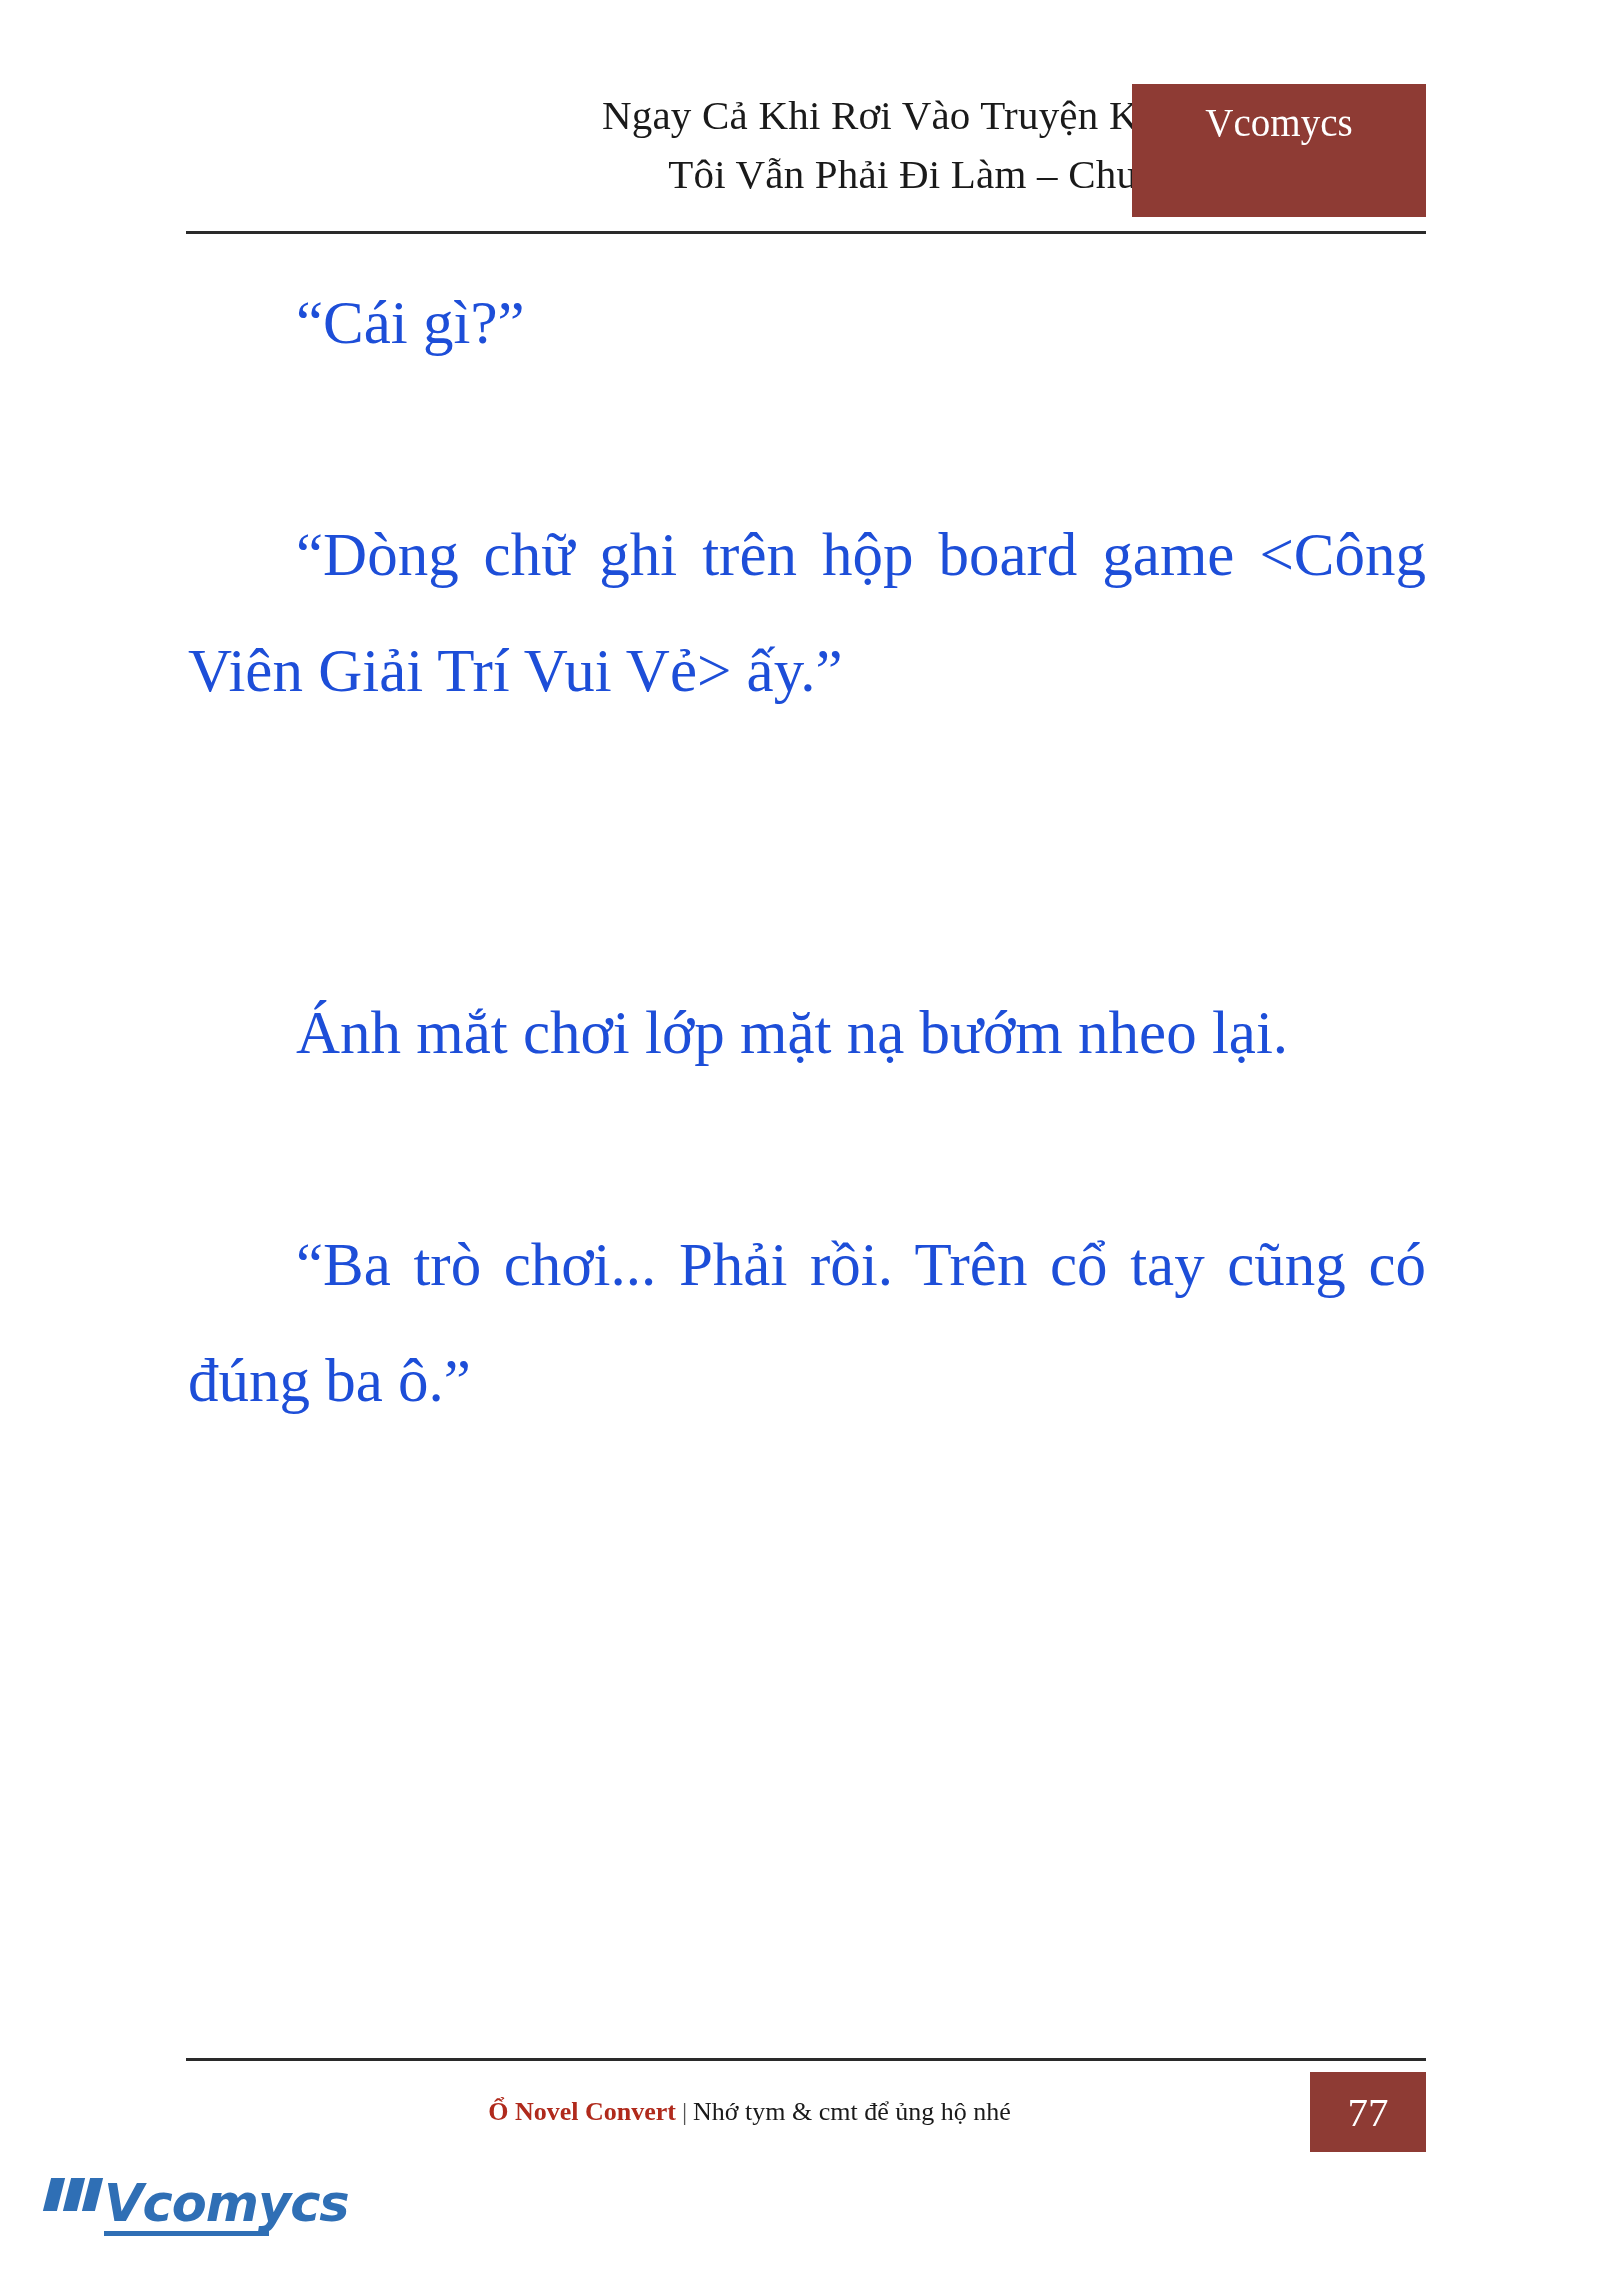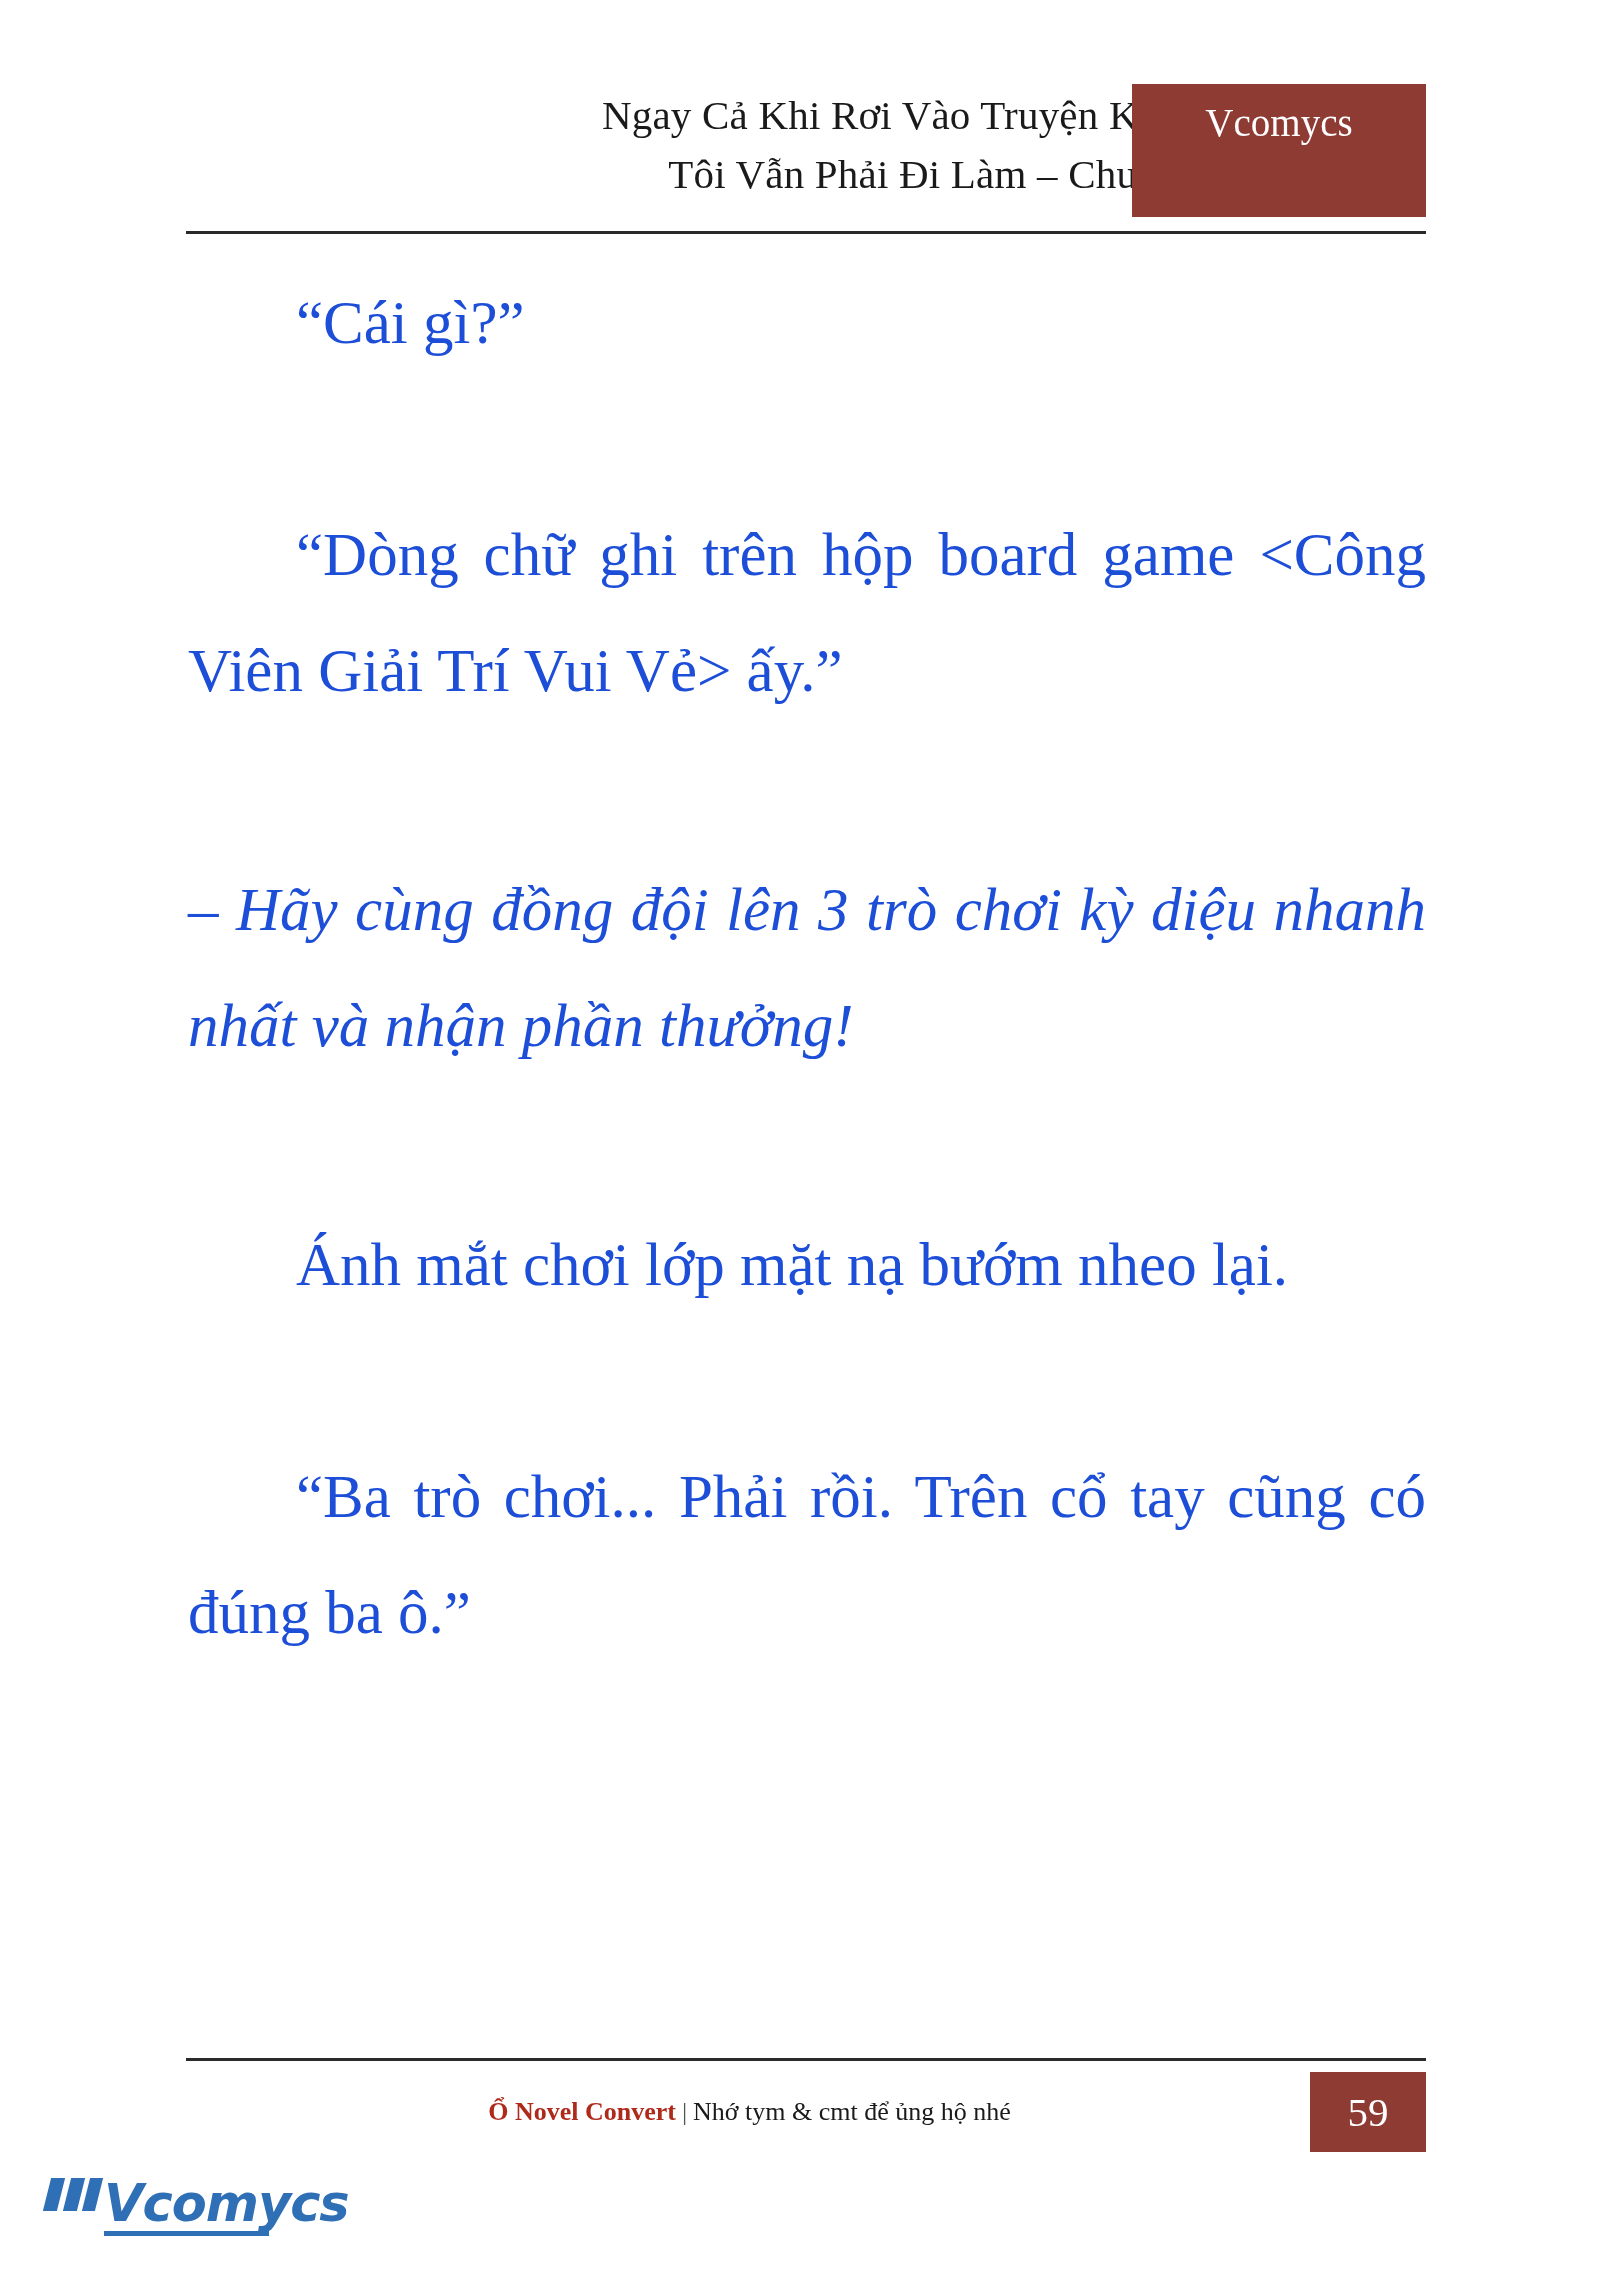--- a/index.html
+++ b/index.html
@@ -205,34 +205,33 @@
       <div>Vcomycs</div>
     </div>
     <div class="header-rule"></div>
   </div>
 
   <div class="content">
     <p class="para">“Cái gì?”</p>
     <div class="gap-md"></div>
     <p class="para">“Dòng chữ ghi trên hộp board game &lt;Công Viên Giải Trí Vui Vẻ&gt; ấy.”</p>
     <div class="gap-lg"></div>
-    <p class="para italic">– Hãy cùng đồng đội lên 3 trò chơi kỳ diệu nhanh nhất và nhận phần thưởng!</p>
     <div class="gap-lg"></div>
     <p class="para">Ánh mắt chơi lớp mặt nạ bướm nheo lại.</p>
     <div class="gap-md"></div>
     <p class="para">“Ba trò chơi... Phải rồi. Trên cổ tay cũng có đúng ba ô.”</p>
   </div>
 
   <div class="footer">
     <div class="footer-rule"></div>
     <div class="footer-inner">
       <div class="footer-text">
         <span class="footer-brand">Ổ Novel Convert</span><span class="footer-sep">|</span><span>Nhớ tym &amp; cmt để ủng hộ nhé</span>
       </div>
-      <div class="footer-page">59</div>
+      <div class="footer-page">77</div>
     </div>
   </div>
 
   <div class="watermark">
     <div class="wm-mark">
       <span class="b1"></span>
         <span class="b2"></span>
         <span class="b3"></span>
     </div>
     <div class="wm-text">Vcomycs</div>

